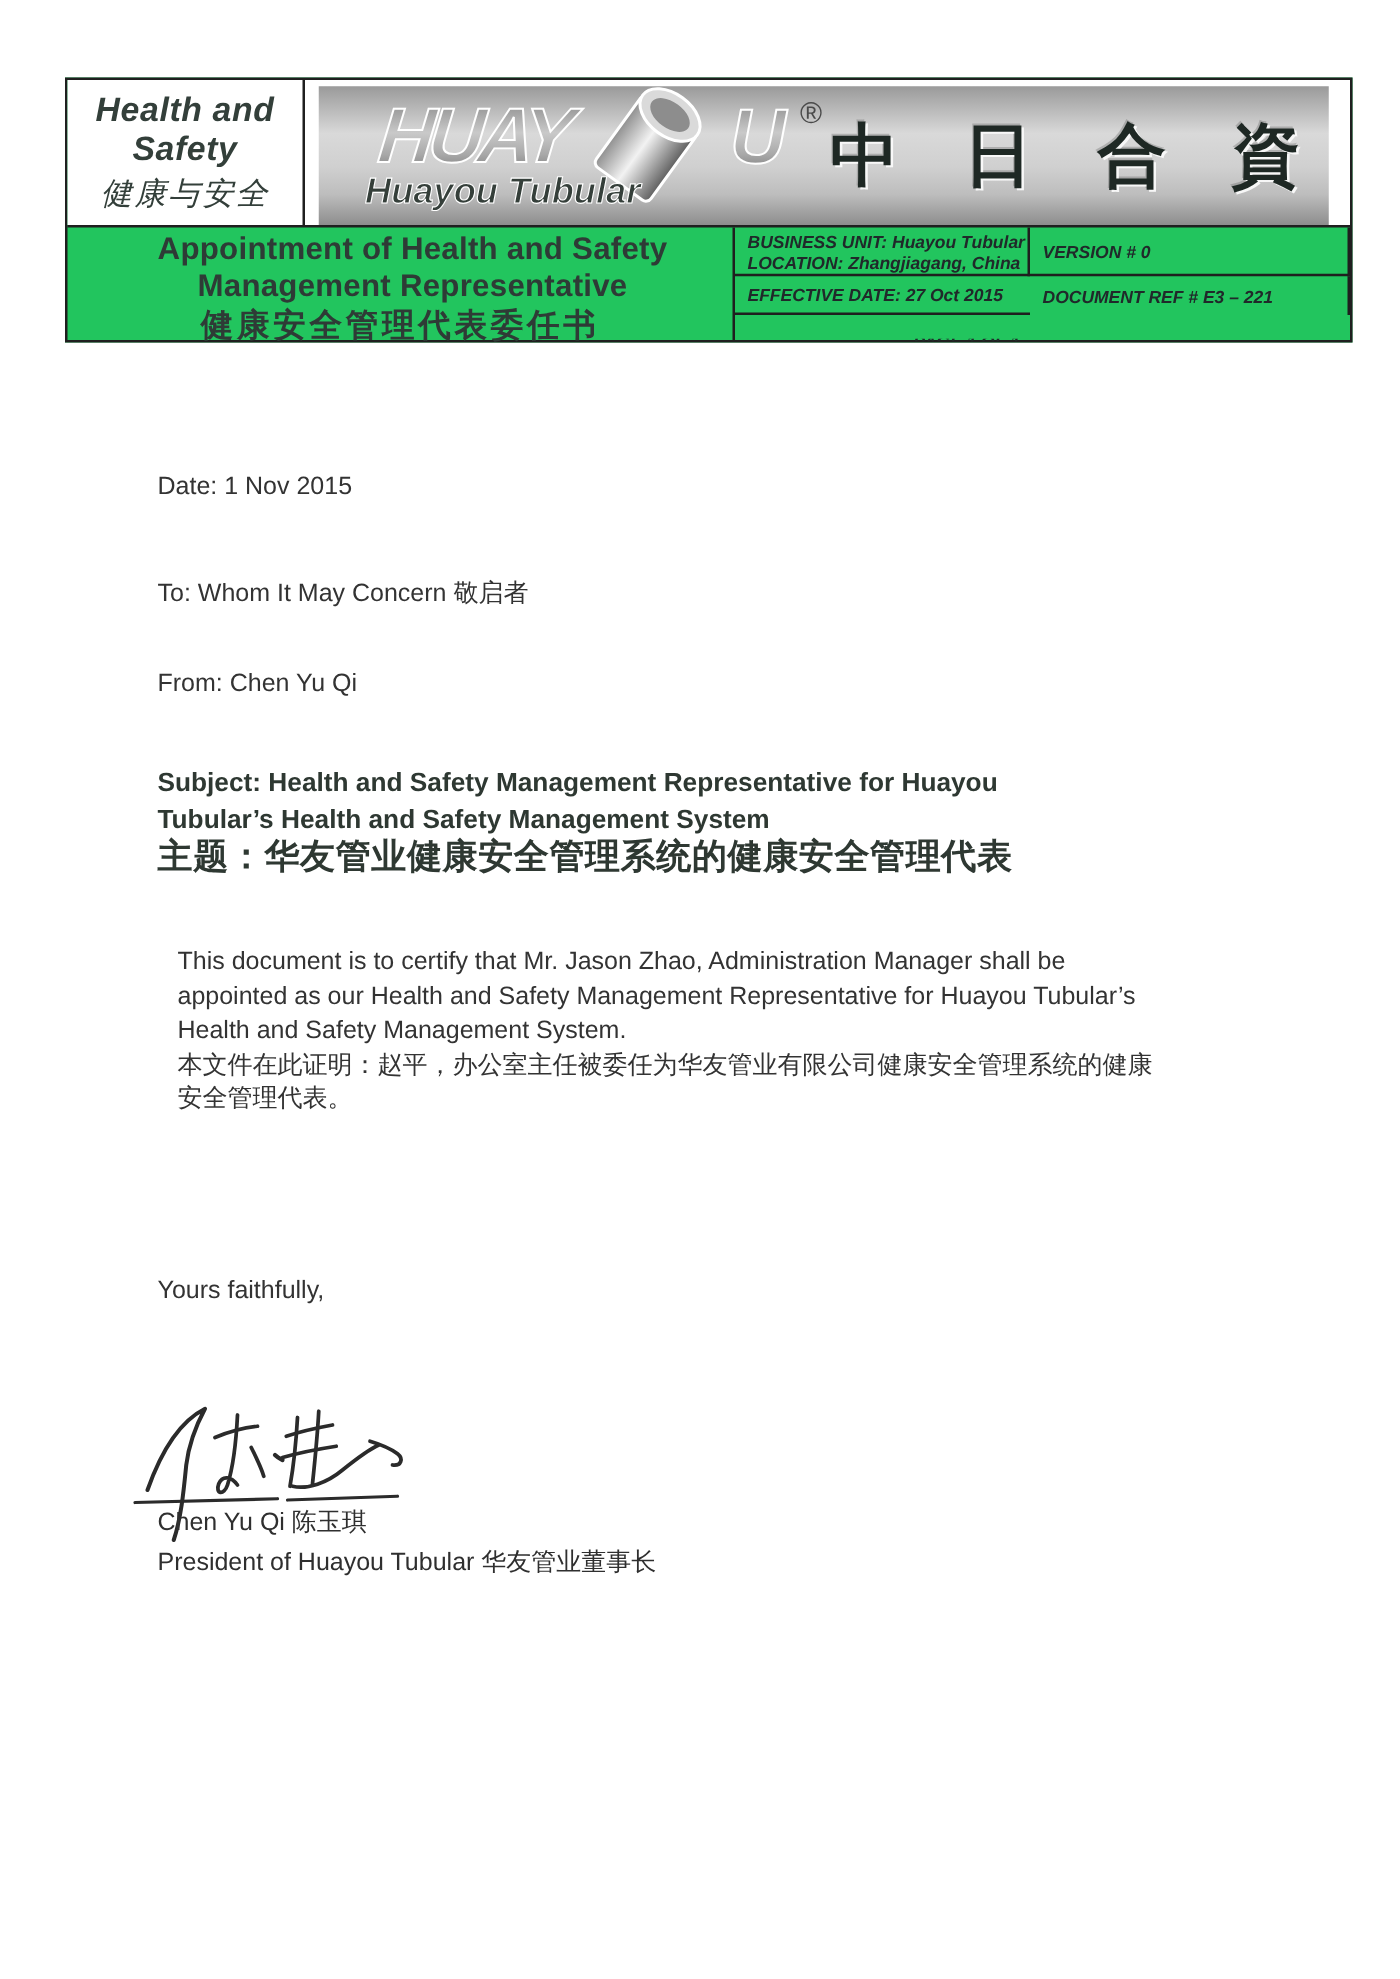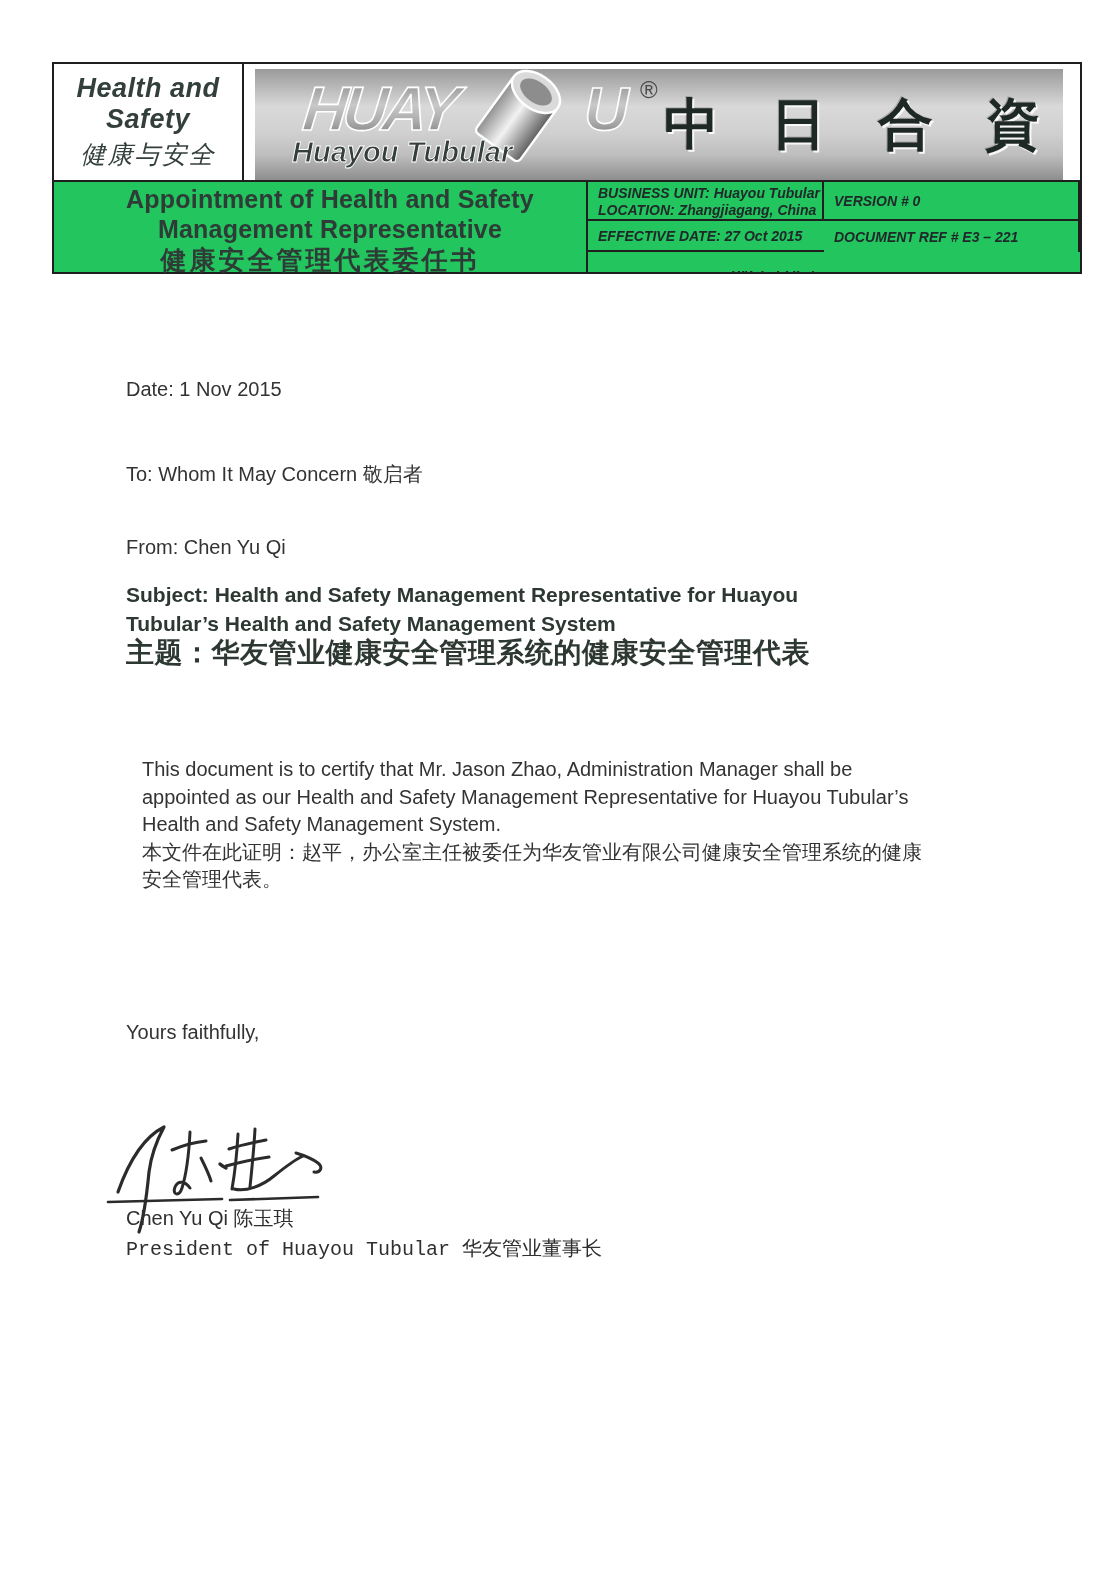--- a/index.html
+++ b/index.html
@@ -140,21 +140,21 @@
         <div>PAGE 1 OF 1</div>
       </div>
     </div>
   </div>
 </div>
 
 <div class="abs line" style="left:126px;top:378px;">Date: 1 Nov 2015</div>
 <div class="abs line" style="left:126px;top:432px;margin-top:29px;">To: Whom It May Concern 敬启者</div>
 <div class="abs line" style="left:126px;top:536px;">From: Chen Yu Qi</div>
 
-<div class="abs subject" style="left:126px;top:580px;">
+<div class="abs subject" style="left:126px;top:612px;">
   <div class="line">Subject: Health and Safety Management Representative for Huayou</div>
   <div class="line">Tubular’s Health and Safety Management System</div>
   <div class="line zh">主题：华友管业健康安全管理系统的健康安全管理代表</div>
 </div>
 
 <div class="abs body-par" style="left:126px;top:756px;">
   <div class="line">This document is to certify that Mr. Jason Zhao, Administration Manager shall be</div>
   <div class="line">appointed as our Health and Safety Management Representative for Huayou Tubular’s</div>
   <div class="line">Health and Safety Management System.</div>
   <div class="line">本文件在此证明：赵平，办公室主任被委任为华友管业有限公司健康安全管理系统的健康</div>
@@ -181,13 +181,13 @@
     <path stroke-width="3" d="M130,93 C142,96 158,90 170,80 C180,72 190,64 199,60"></path>
 
     <path stroke-width="3" d="M192,57 C202,60 210,64 214,67 C219,71 217,77 210,76"></path>
 
     <path stroke-width="2.6" d="M4,106 L118,103"></path>
     <path stroke-width="2.6" d="M126,104 L214,101"></path>
   </g>
 </svg>
 
 <div class="abs sig-name" style="left:126px;top:1202px;">Chen Yu Qi 陈玉琪</div>
-<div class="abs sig-title" style="left:126px;top:1234px;font-family:Liberation Mono, monospace;">President of Huayou Tubular 华友管业董事长</div>
+<div class="abs sig-title" style="left:126px;top:1234px;">President of Huayou Tubular 华友管业董事长</div>
 
 </body></html>

